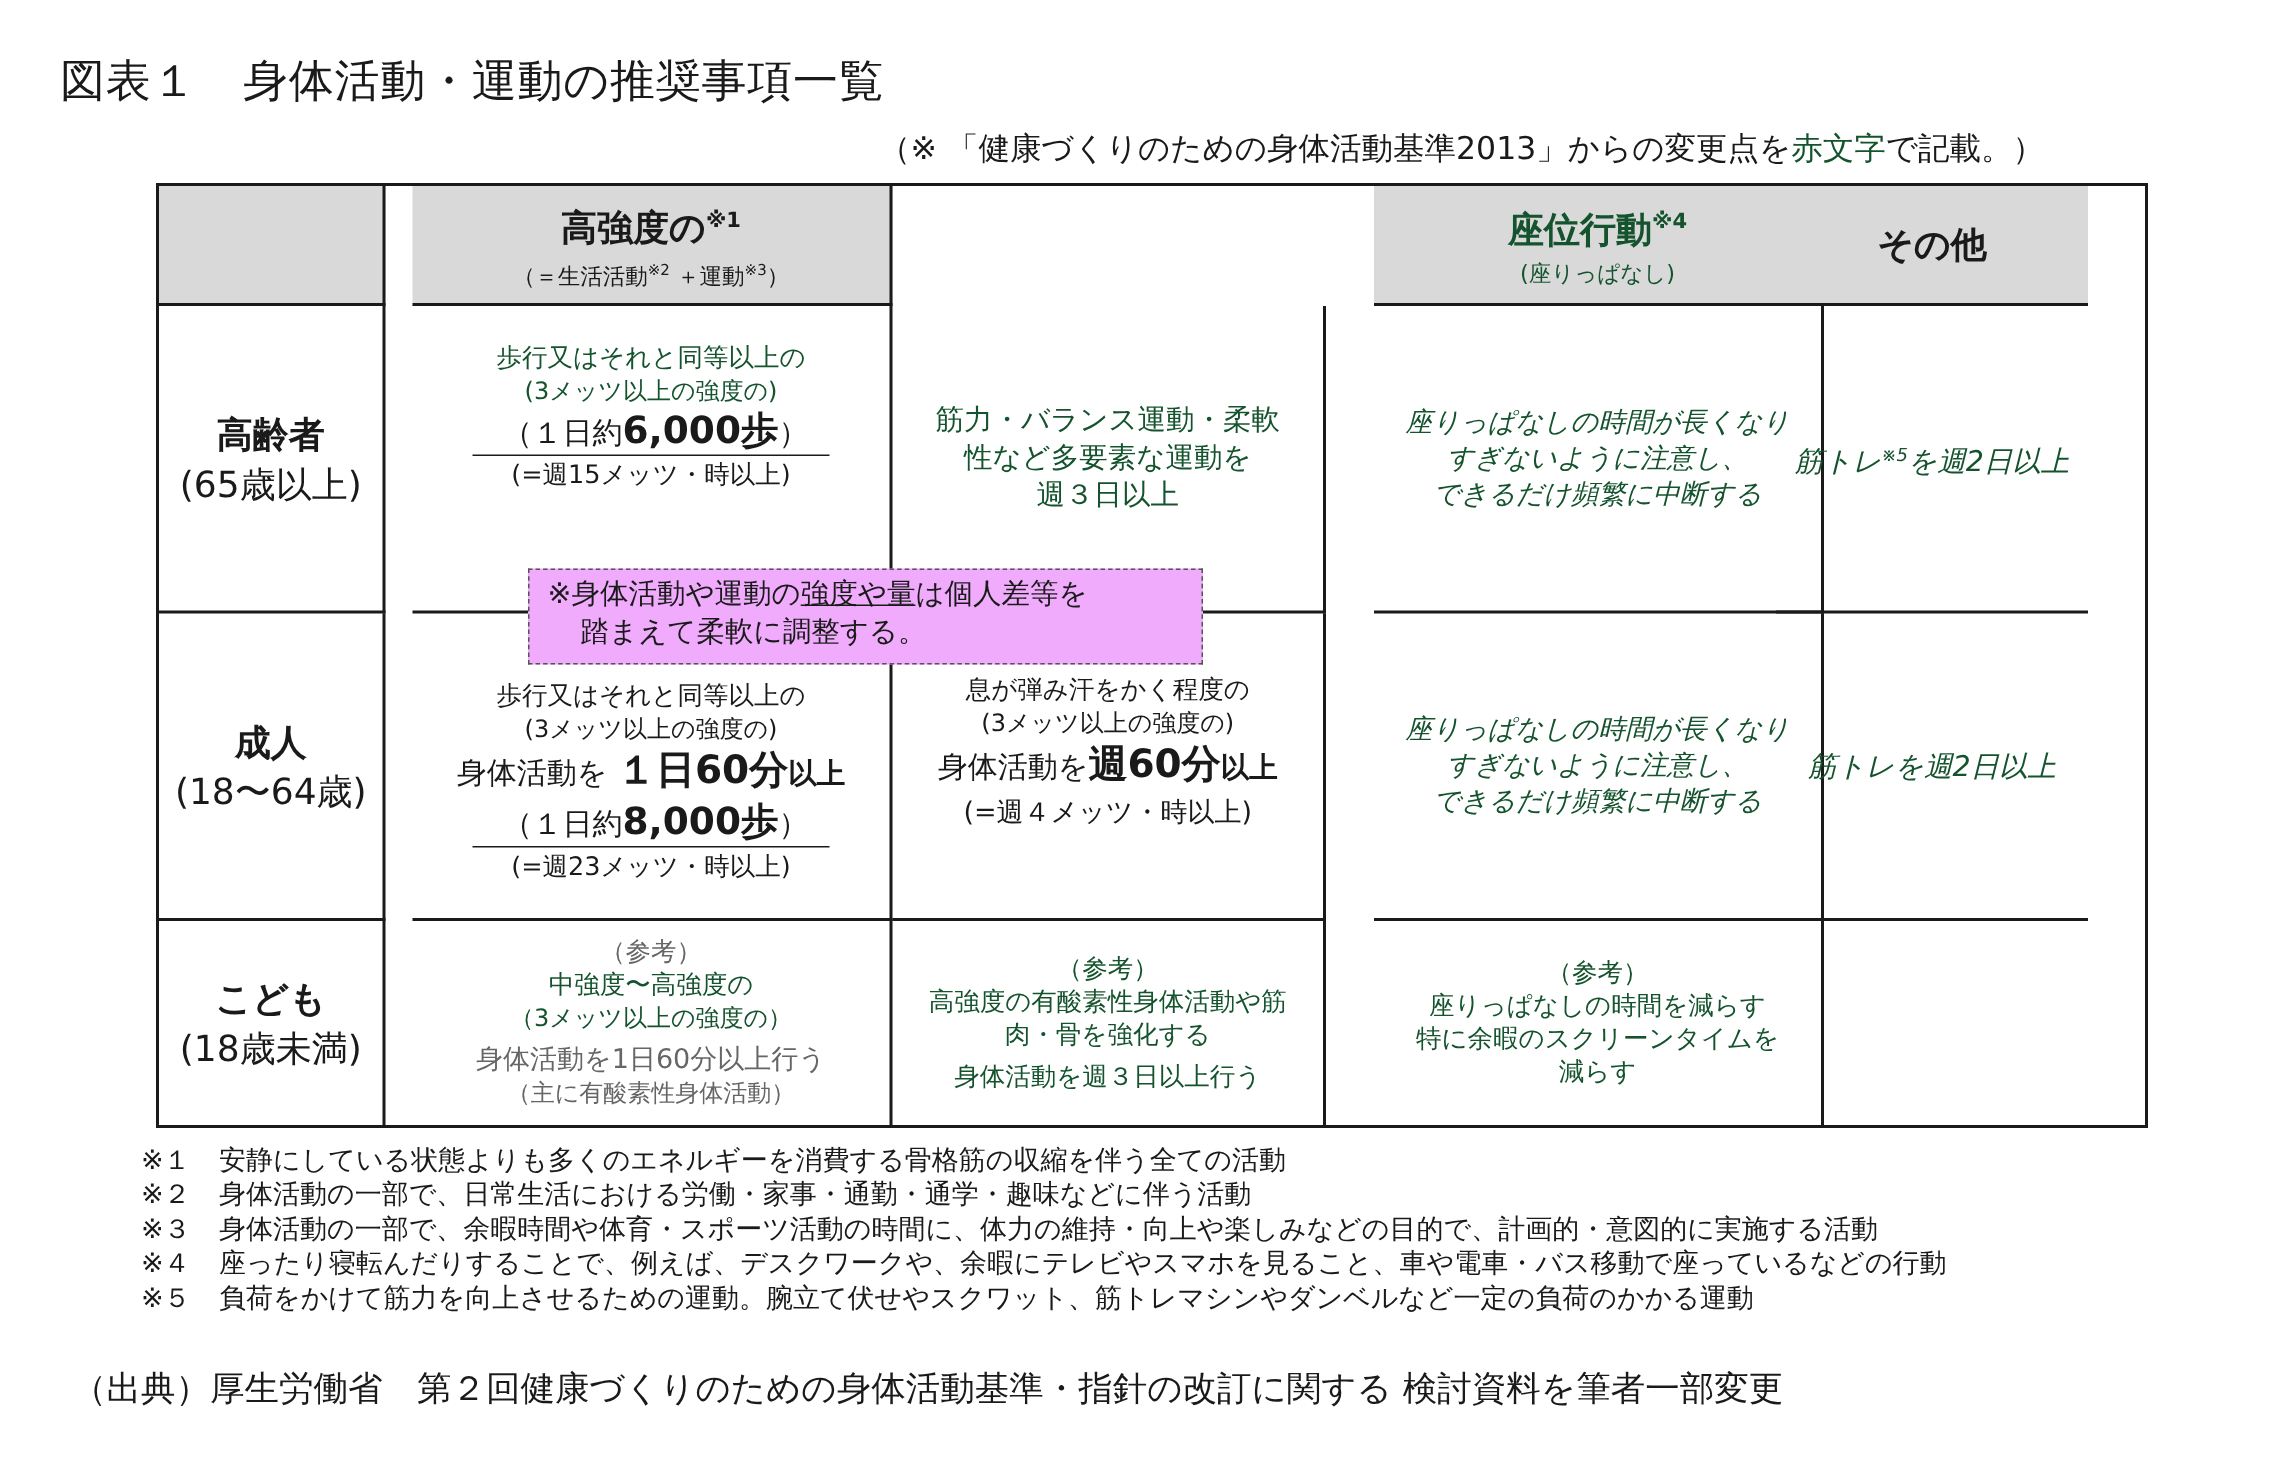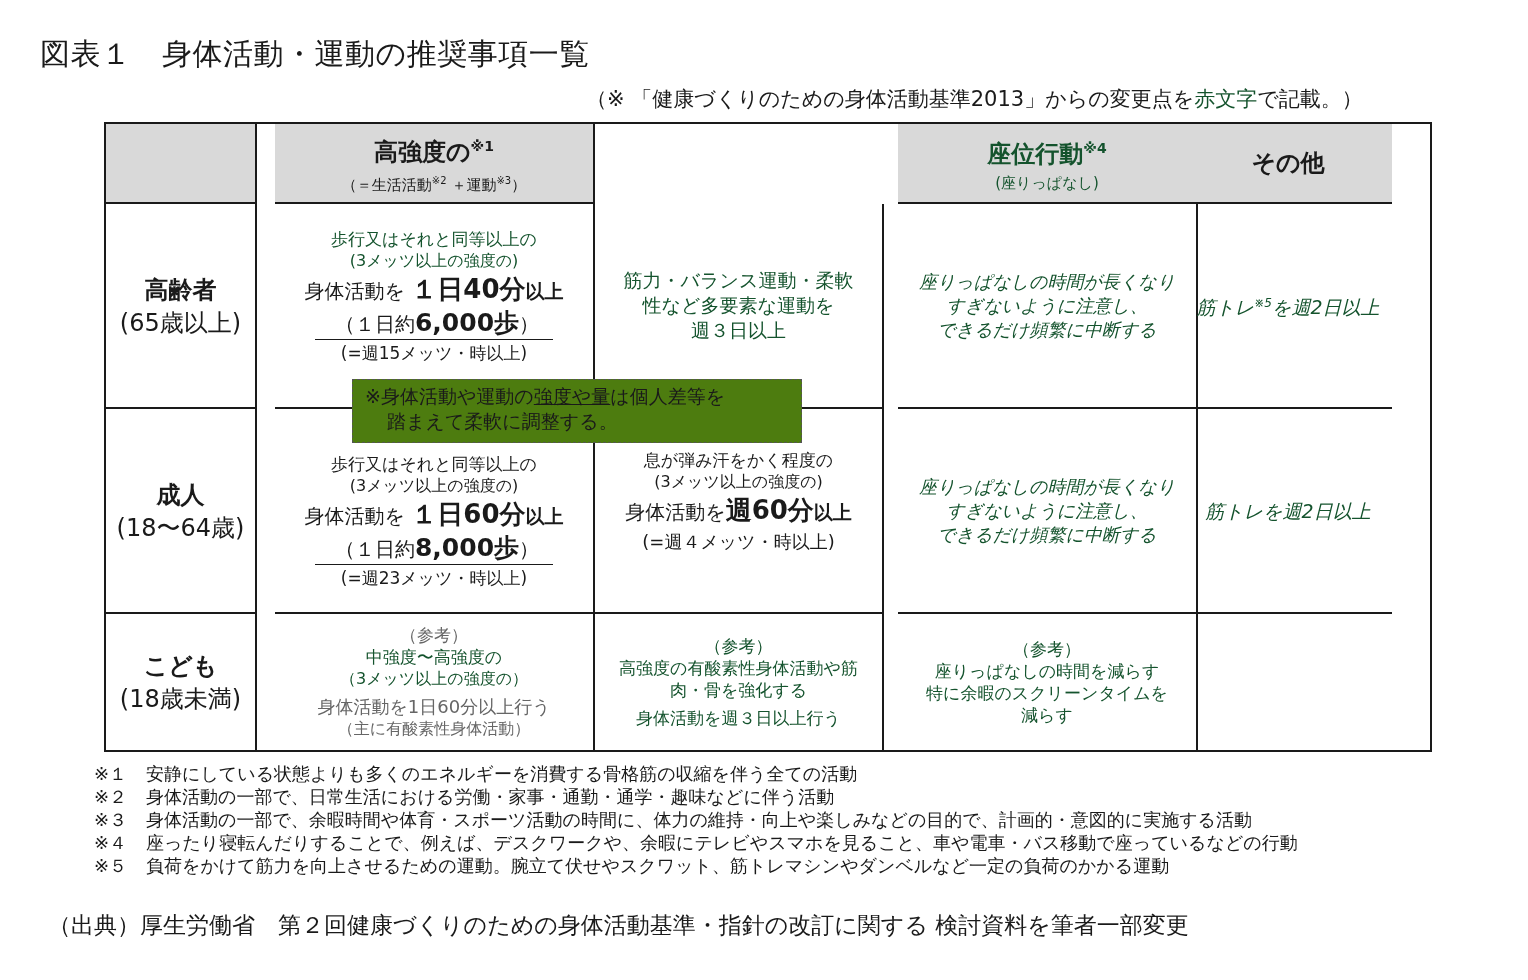--- a/index.html
+++ b/index.html
@@ -46,21 +46,21 @@
       align-items: center;
       justify-content: center;
       text-align: center;
       border-right: 2px solid #1a1a1a;
       border-bottom: 2px solid #1a1a1a;
     }
     .hdr { background: #d9d9d9; }
     .c0 { left: 0; width: 151px; }
     .c1 { left: 169px; width: 320px; }
     .c2 { left: 489px; width: 289px; }
-    .c3 { left: 792px; width: 300px; }
+    .c3 { left: 810px; width: 300px; }
     .c4 { left: 1078px; width: 208px; border-right: none; }
     .r0 { top: 0; height: 80px; }
     .r1 { top: 80px; height: 205px; }
     .r2 { top: 285px; height: 205px; }
     .r3 { top: 490px; height: 136px; border-bottom: none; }
 
     .hdr-main { font-size: 24px; font-weight: bold; line-height: 30px; }
     .hdr-sup { font-size: 14px; vertical-align: super; font-weight: bold; }
     .hdr-sub { font-size: 15px; line-height: 22px; margin-top: 3px; }
     .hdr-sub sup { font-size: 10px; }
@@ -80,21 +80,21 @@
       padding: 0 14px 0 20px;
     }
     .steps-line b { font-size: 25px; }
     .sup5 { font-size: 12px; vertical-align: super; }
 
     #callout {
       position: absolute;
       left: 352px; top: 379px;
       width: 450px; height: 64px;
       border: 1.5px dashed #555555;
-      background: #4d7c0f;
+      background: #f0abfc;
       box-sizing: border-box;
       font-size: 19px;
       line-height: 25px;
       padding: 4px 0 0 12px;
     }
     #callout .l2 { padding-left: 22px; }
     #callout .u { text-decoration: underline; }
 
     #footnotes {
       left: 94px; top: 762px;
@@ -140,23 +140,20 @@
     <div class="hdr-main">その他</div>
   </div>
 
   <div class="cell c0 r1">
     <div class="age-main">高齢者</div>
     <div class="age-sub">(65歳以上)</div>
   </div>
   <div class="cell c1 r1" style="justify-content:flex-start;padding-top:24px;">
     <div class="t16 red" style="font-size:17px;">歩行又はそれと同等以上の</div>
     <div class="t16 red">(3メッツ以上の強度の)</div>
-    <div class="big-line">
-      <span>身体活動を </span><b>１日40分</b><b class="small">以上</b>
-    </div>
     <div class="steps-line">
       <span>（１日約</span><b>6,000歩</b><span>）</span>
     </div>
     <div class="t16" style="font-size:17px;line-height:26px;">(=週15メッツ・時以上)</div>
   </div>
   <div class="cell c2 r1 red">
     <div class="t19">筋力・バランス運動・柔軟</div>
     <div class="t19">性など多要素な運動を</div>
     <div class="t19">週３日以上</div>
   </div>

